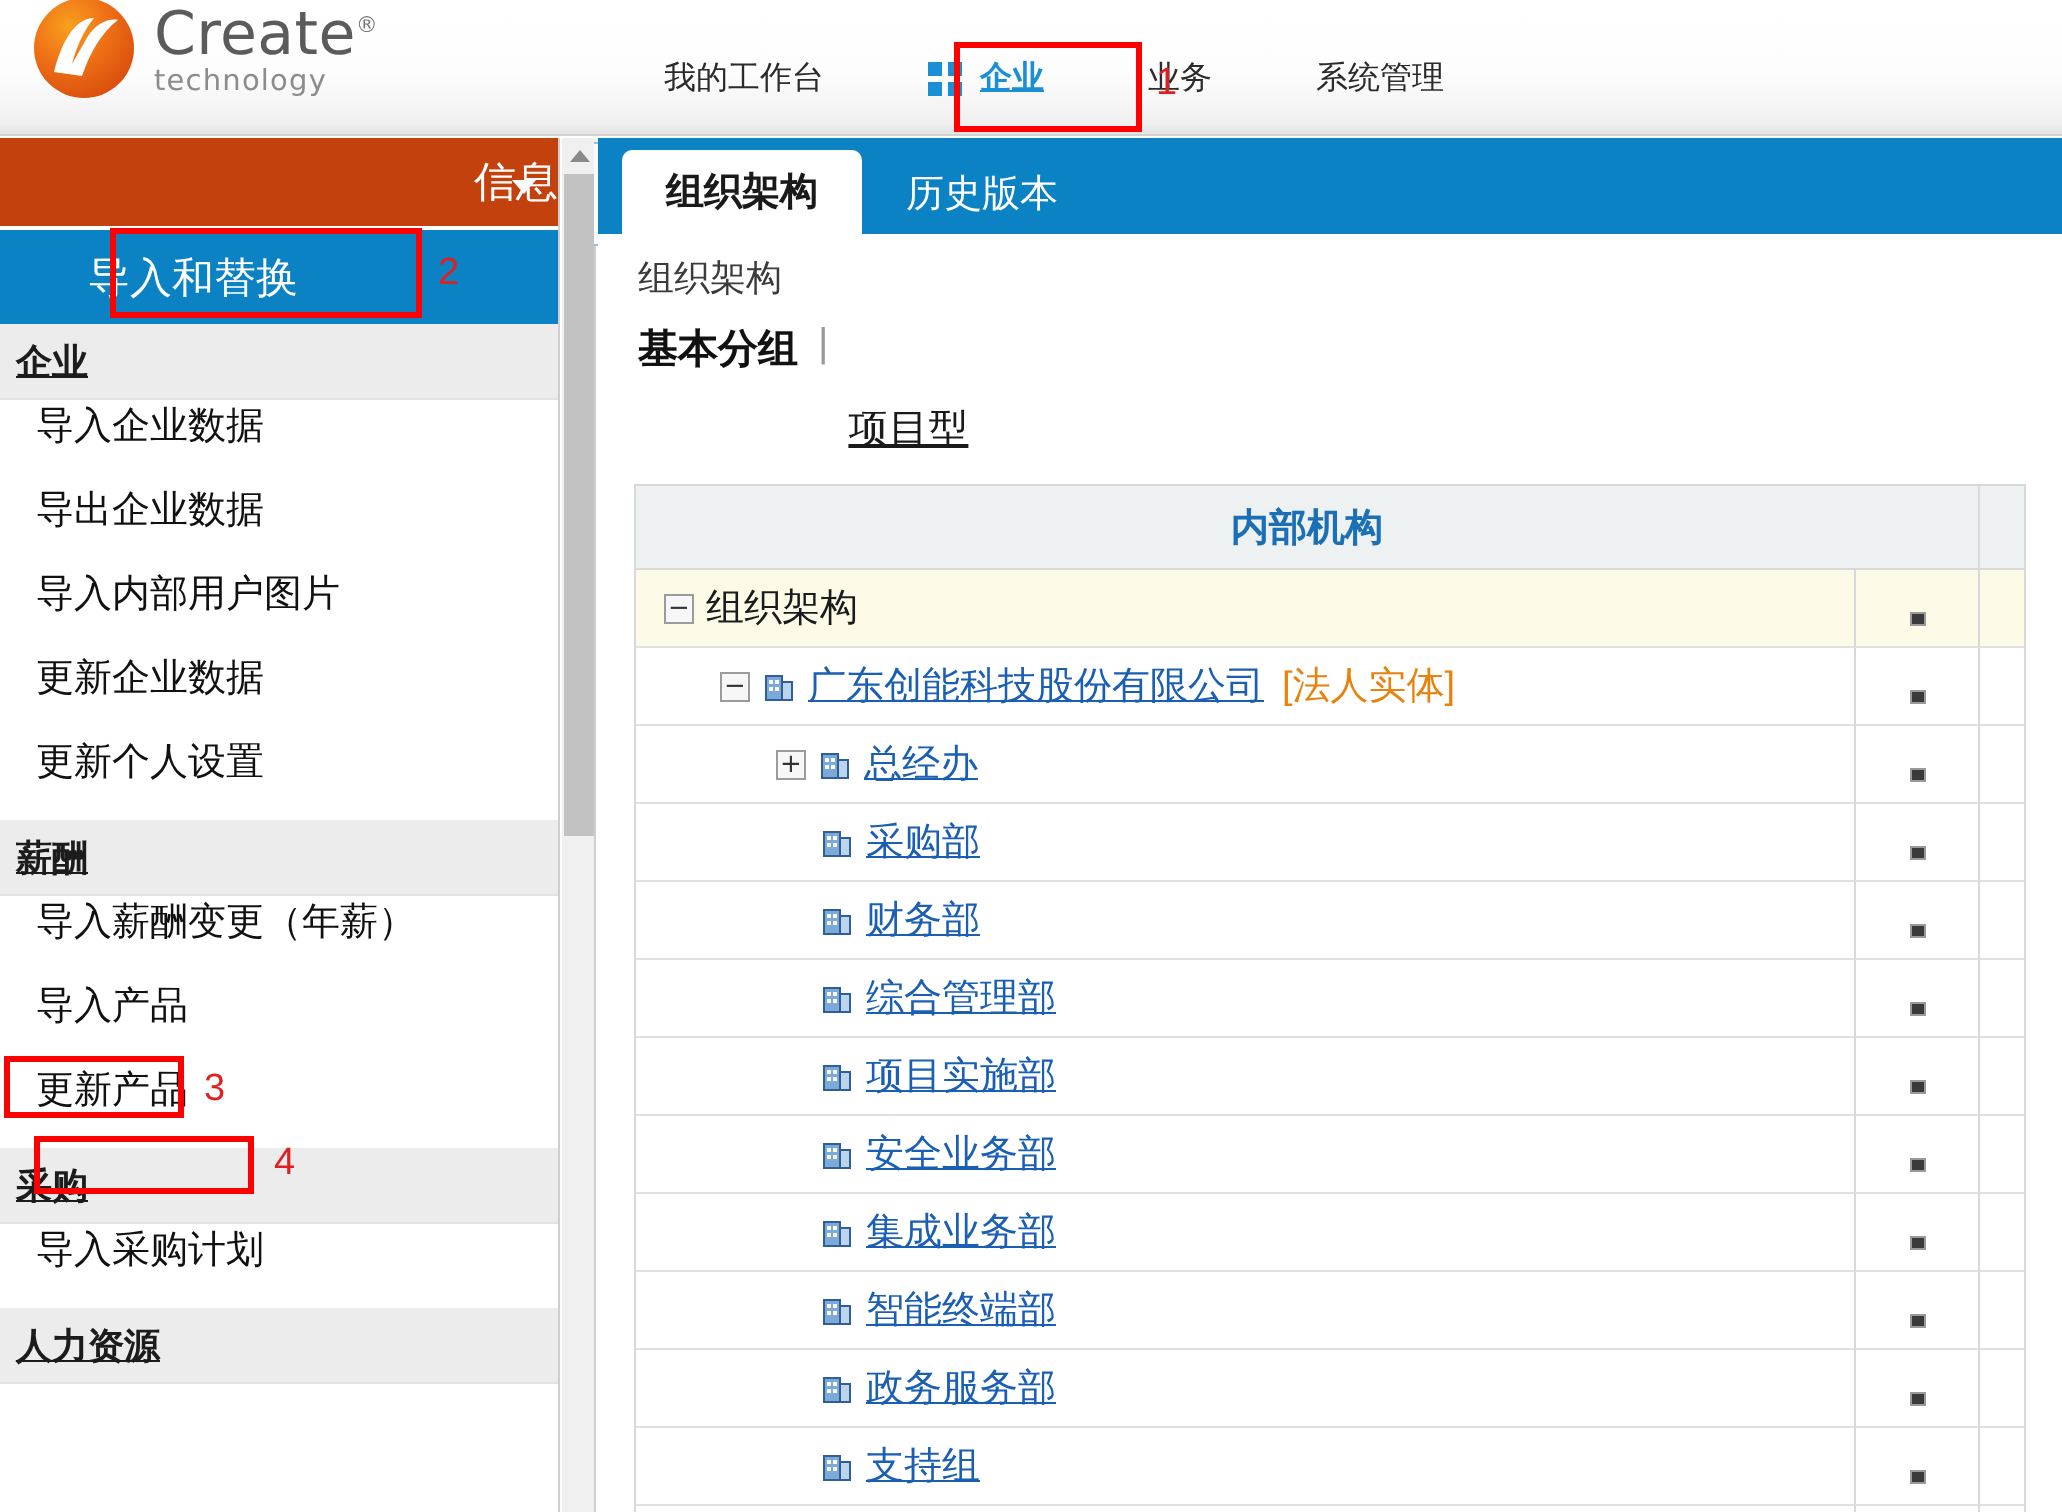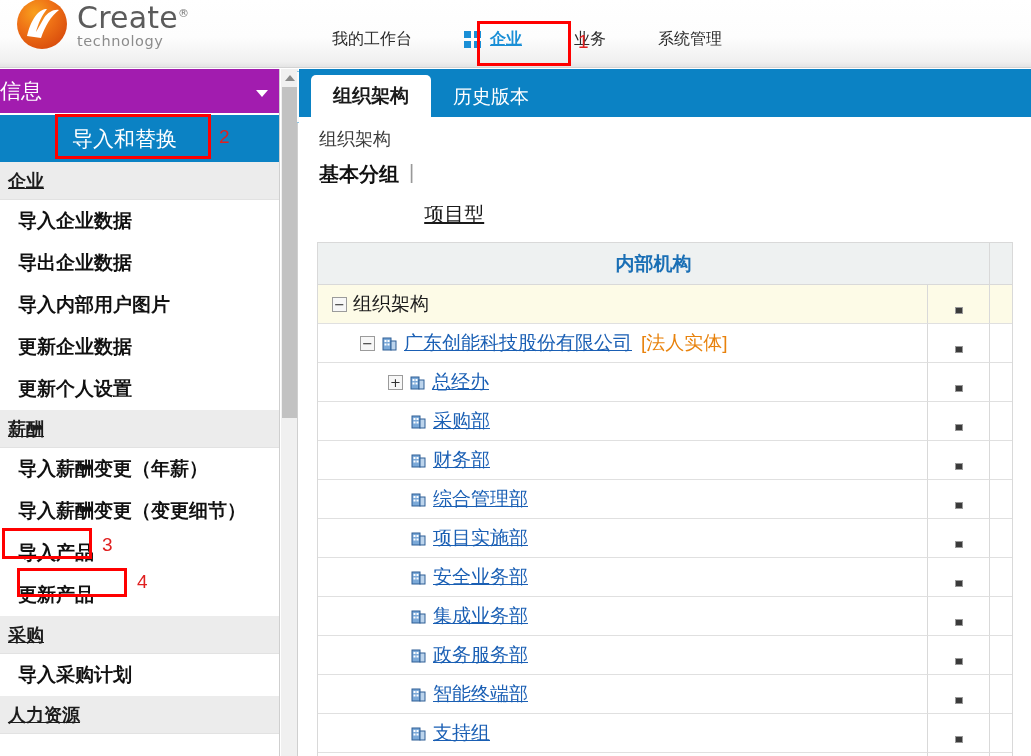--- a/index.html
+++ b/index.html
@@ -59,42 +59,42 @@
     position: absolute; color: #e02020; font-size: 19px;
     font-family: "Liberation Sans", sans-serif;
   }
 
   
   .sidebar {
     position: absolute; left: 0; top: 69px; width: 280px; height: 687px;
     background: #fff; overflow: hidden; border-right: 1px solid #cfcfcf;
   }
   .side-head {
-    height: 46px; background: #a21caf; color: #fff;
-    display: flex; align-items: center; justify-content: flex-start;
+    height: 46px; background: #c2410c; color: #fff;
+    display: flex; align-items: center; justify-content: flex-end;
     font-size: 21px; position: relative; border-bottom: 2px solid #fff;
   }
   .side-head .caret {
     position: absolute; right: 11px; top: 21px;
     width: 0; height: 0; border-left: 6px solid transparent;
     border-right: 6px solid transparent; border-top: 7px solid #fff;
   }
   .side-sel {
     height: 47px; background: #0b82c4; color: #fff; font-size: 21px;
-    display: flex; align-items: center; padding-left: 72px;
+    display: flex; align-items: center; padding-left: 44px;
   }
   .sec-head {
     height: 38px; background: #ececec; display: flex; align-items: center;
     padding-left: 8px; font-size: 18px; font-weight: bold; color: #1c1c1c;
     border-bottom: 1px solid #e2e2e2;
   }
   .sec-head span { text-decoration: underline; }
   .side-item {
-    height: 42px; display: flex; align-items: center; padding-left: 18px;
-    font-size: 19px; color: #111; background: #fff; cursor: pointer; font-weight: bold;
+    height: 42px; display: flex; align-items: flex-start; padding-left: 18px;
+    font-size: 19px; color: #111; background: #fff; cursor: pointer;
   }
 
   
   .sbar {
     position: absolute; left: 281px; top: 69px; width: 17px; height: 687px;
     background: #f0f0f0; border-right: 1px solid #cfcfcf;
   }
   .sbar-up {
     position: absolute; left: 0; top: 0; width: 17px; height: 17px;
     background: #f0f0f0; display: flex; align-items: center; justify-content: center;
@@ -267,23 +267,20 @@
     <div class="side-item">
       <span>更新个人设置</span>
     </div>
 
     <div class="sec-head">
       <span>薪酬</span>
     </div>
     <div class="side-item">
       <span>导入薪酬变更（年薪）</span>
     </div>
-    <div class="side-item">
-      <span>导入薪酬变更（变更细节）</span>
-    </div>
 
     <div class="side-item">
       <span>导入产品</span>
     </div>
     <div class="side-item">
       <span>更新产品</span>
     </div>
 
     <div class="sec-head">
       <span>采购</span>
@@ -505,39 +502,39 @@
             <td class="c-name">
               <div class="node ind-3">
                 <svg class="bldg" viewBox="0 0 17 17">
                   <rect x="2" y="3" width="8" height="12" fill="#7ba9d8" stroke="#2f5f96"></rect>
                   <rect x="10" y="6" width="5" height="9" fill="#bcd4ec" stroke="#2f5f96"></rect>
                   <rect x="3.5" y="5" width="2" height="2" fill="#fff"></rect>
                   <rect x="6.5" y="5" width="2" height="2" fill="#fff"></rect>
                   <rect x="3.5" y="8.5" width="2" height="2" fill="#fff"></rect>
                   <rect x="6.5" y="8.5" width="2" height="2" fill="#fff"></rect>
                 </svg>
+                <span class="nm-link">智能终端部</span>
+              </div>
+            </td>
+            <td class="c-dot"><span class="dotmark"></span></td>
+            <td class="c-end last"></td>
+          </tr>
+
+      <tr>
+            <td class="c-name">
+              <div class="node ind-3">
+                <svg class="bldg" viewBox="0 0 17 17">
+                  <rect x="2" y="3" width="8" height="12" fill="#7ba9d8" stroke="#2f5f96"></rect>
+                  <rect x="10" y="6" width="5" height="9" fill="#bcd4ec" stroke="#2f5f96"></rect>
+                  <rect x="3.5" y="5" width="2" height="2" fill="#fff"></rect>
+                  <rect x="6.5" y="5" width="2" height="2" fill="#fff"></rect>
+                  <rect x="3.5" y="8.5" width="2" height="2" fill="#fff"></rect>
+                  <rect x="6.5" y="8.5" width="2" height="2" fill="#fff"></rect>
+                </svg>
                 <span class="nm-link">政务服务部</span>
-              </div>
-            </td>
-            <td class="c-dot"><span class="dotmark"></span></td>
-            <td class="c-end last"></td>
-          </tr>
-
-      <tr>
-            <td class="c-name">
-              <div class="node ind-3">
-                <svg class="bldg" viewBox="0 0 17 17">
-                  <rect x="2" y="3" width="8" height="12" fill="#7ba9d8" stroke="#2f5f96"></rect>
-                  <rect x="10" y="6" width="5" height="9" fill="#bcd4ec" stroke="#2f5f96"></rect>
-                  <rect x="3.5" y="5" width="2" height="2" fill="#fff"></rect>
-                  <rect x="6.5" y="5" width="2" height="2" fill="#fff"></rect>
-                  <rect x="3.5" y="8.5" width="2" height="2" fill="#fff"></rect>
-                  <rect x="6.5" y="8.5" width="2" height="2" fill="#fff"></rect>
-                </svg>
-                <span class="nm-link">智能终端部</span>
               </div>
             </td>
             <td class="c-dot"><span class="dotmark"></span></td>
             <td class="c-end last"></td>
           </tr>
 
       <tr>
             <td class="c-name">
               <div class="node ind-3">
                 <svg class="bldg" viewBox="0 0 17 17">

